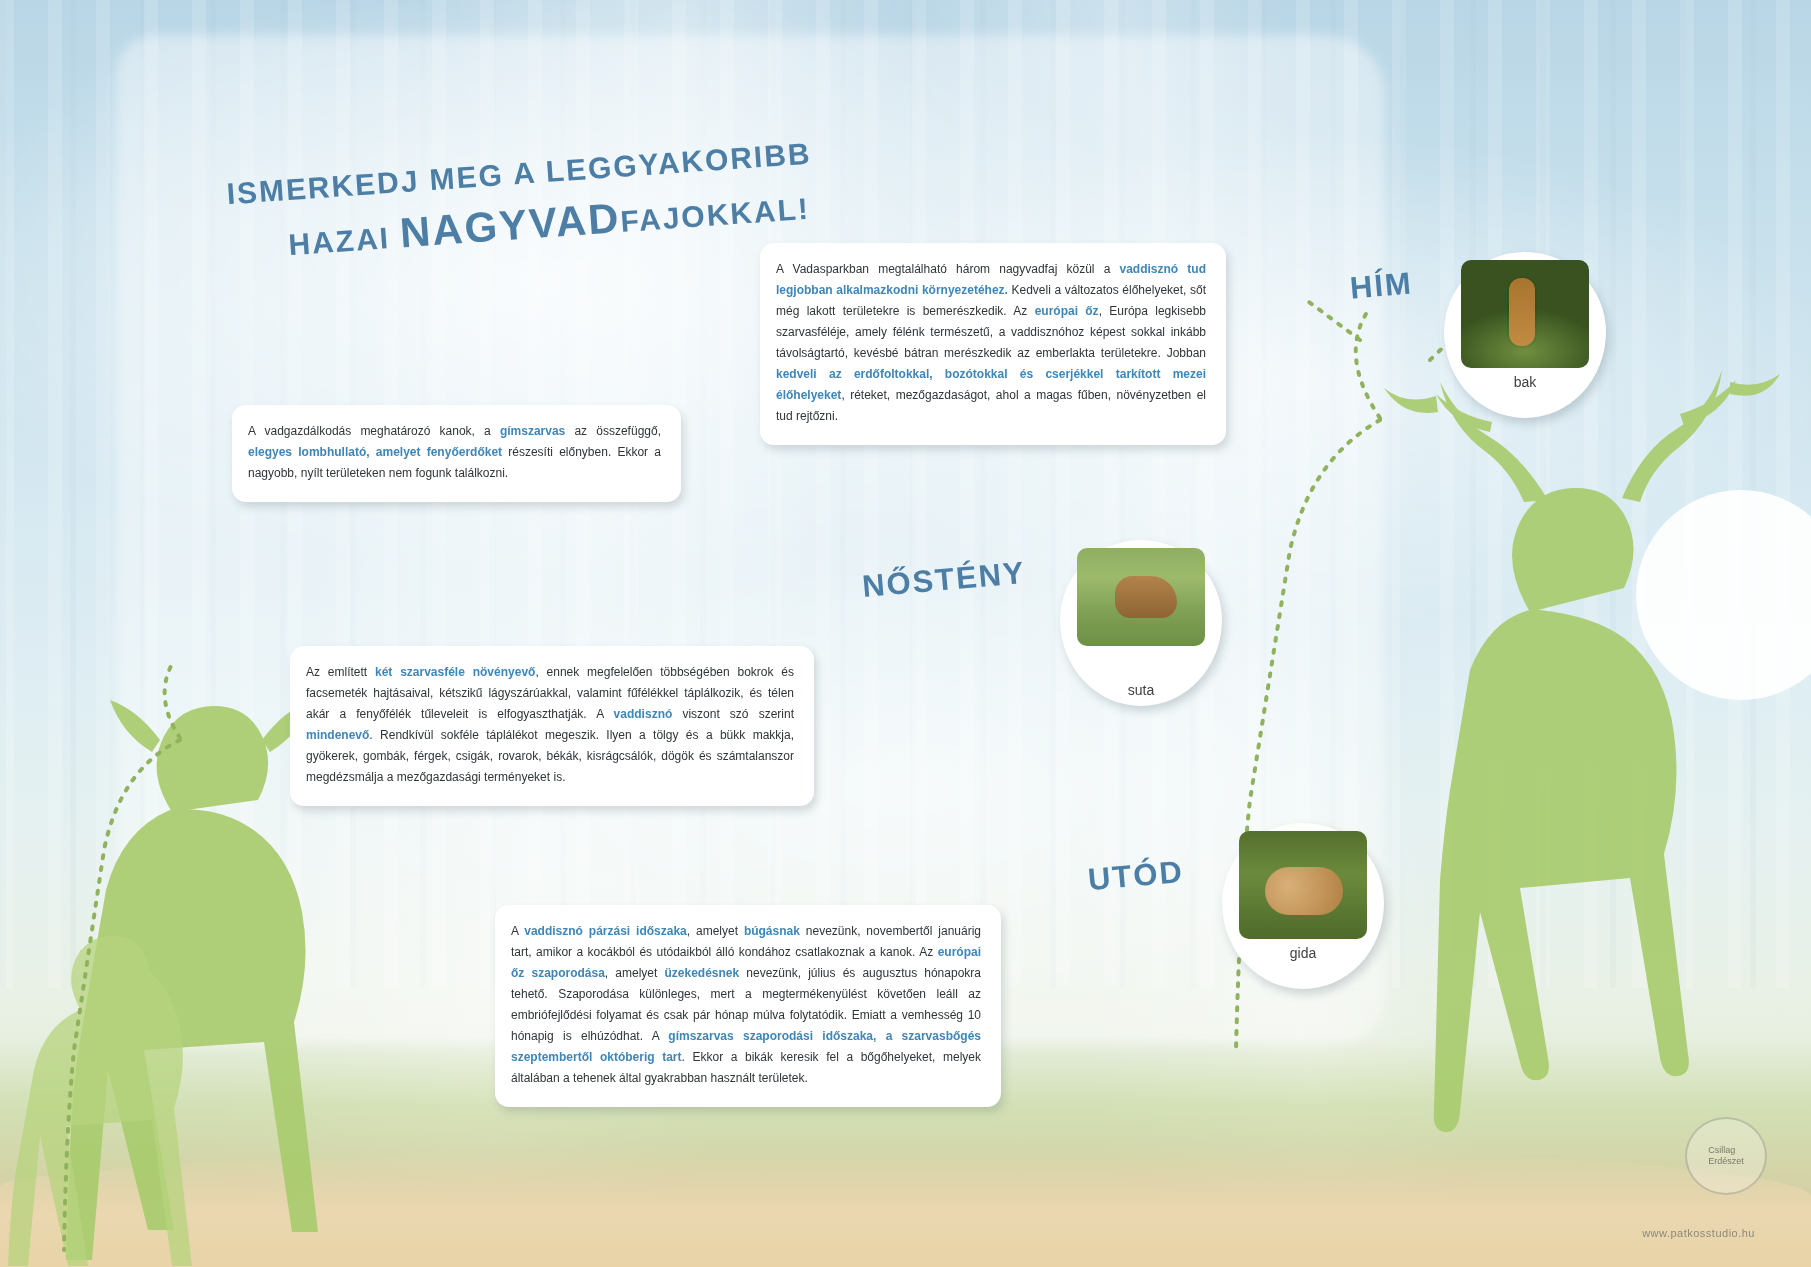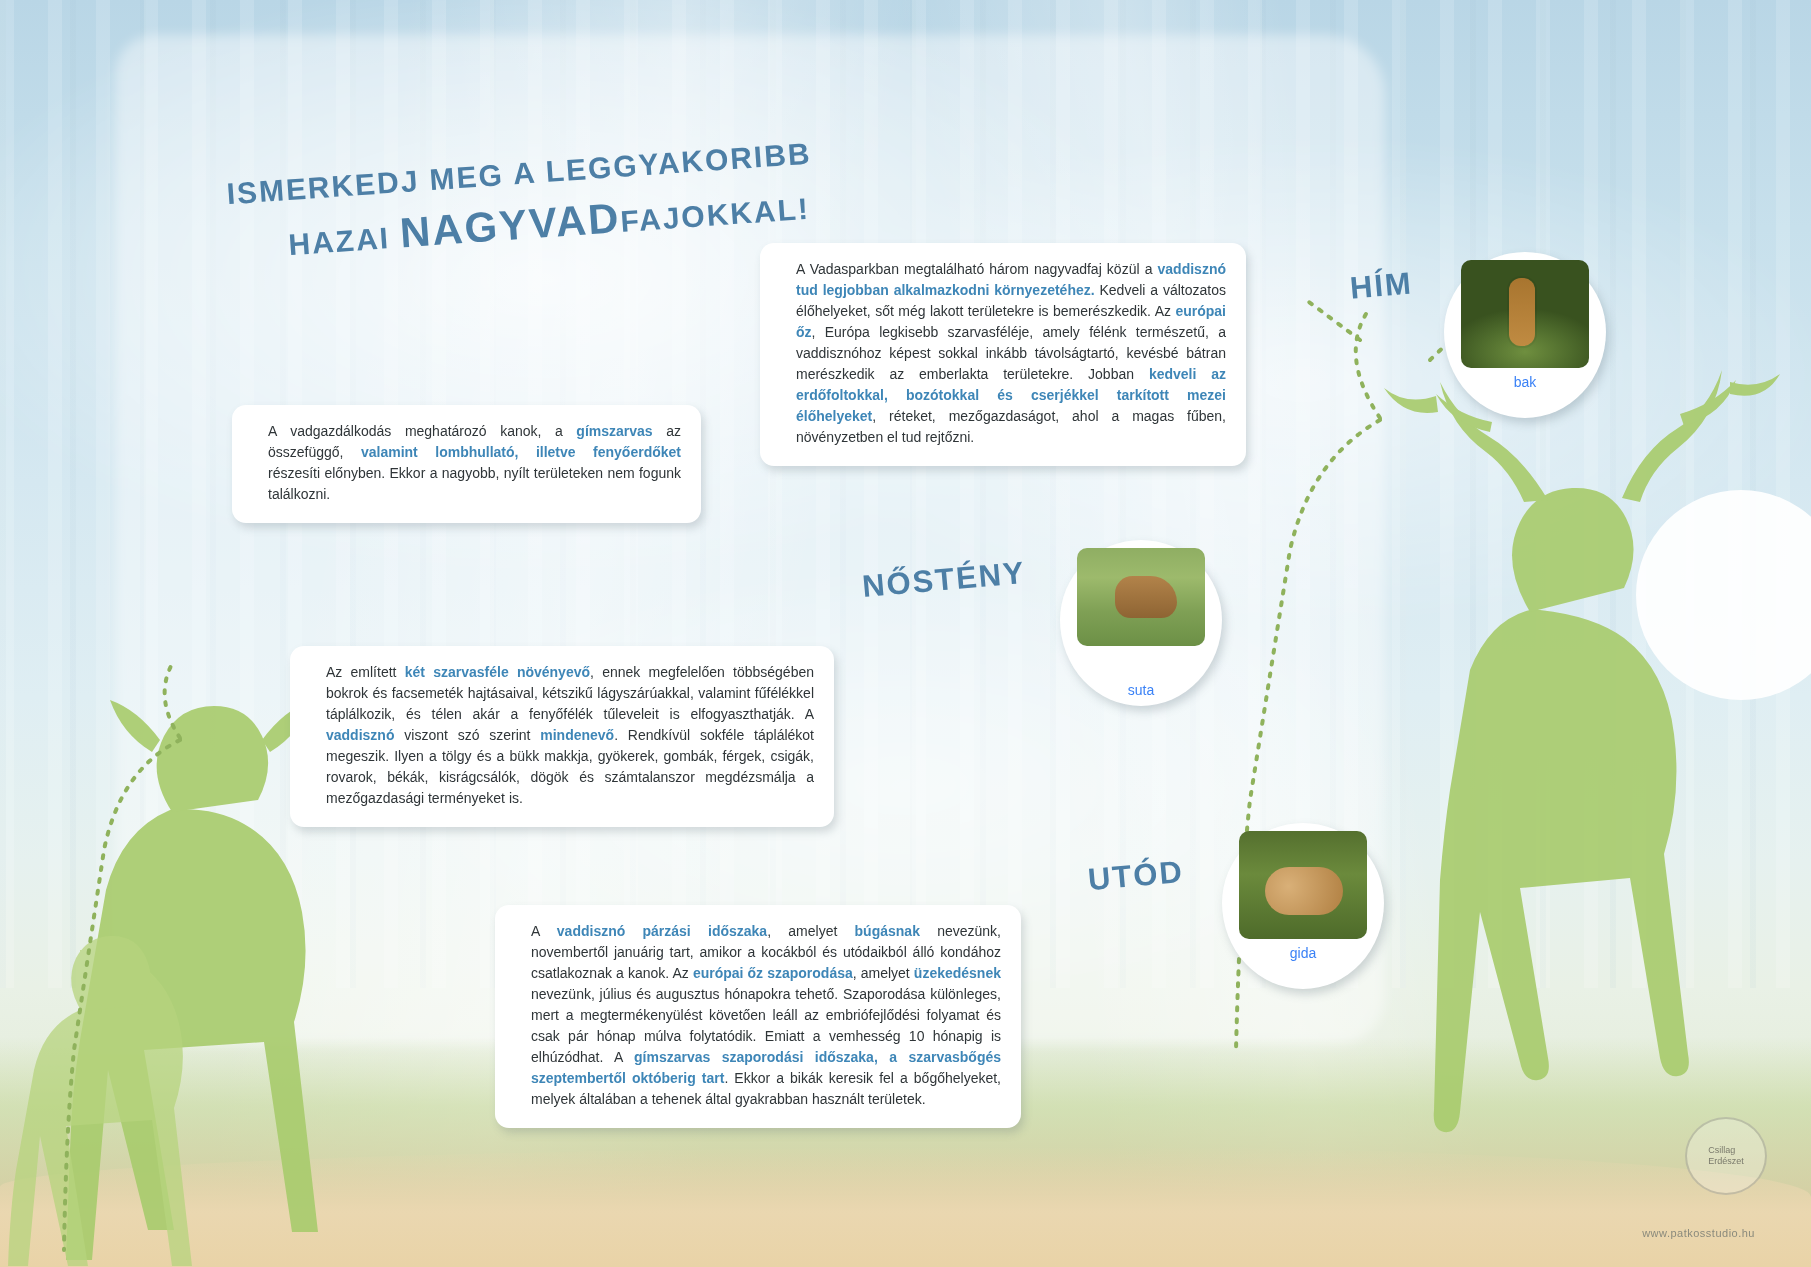--- a/index.html
+++ b/index.html
@@ -68,40 +68,40 @@
     letter-spacing:2px;
   }
   .headline .l1{font-size:30px;font-weight:bold;display:block;}
   .headline .l2{font-size:30px;font-weight:bold;display:block;margin-top:10px;margin-left:58px;}
   .headline .big{font-size:42px;}
 
   
   .bubble{
     position:absolute;background:#ffffff;border-radius:14px;
     box-shadow:3px 5px 9px rgba(80,100,110,.22);
-    padding:16px 20px 18px 36px;
-    color:#2f3538;font-size:14px;line-height:21px;text-align:justify;
+    padding:16px 20px 18px 16px;
+    color:#2f3538;font-size:12px;line-height:21px;text-align:justify;
   }
   .bubble p{margin:0;}
   .hl{color:#3e86b7;font-weight:bold;}
 
   #b-wild{left:232px;top:405px;width:413px;}
   #b-intro{left:760px;top:243px;width:430px;}
   #b-food{left:290px;top:646px;width:488px;}
   #b-repro{left:495px;top:905px;width:470px;}
 
   
   .card{
     position:absolute;background:#fff;border-radius:50% 50% 50% 50%/48% 48% 52% 52%;
     box-shadow:3px 5px 10px rgba(80,100,110,.25);
     width:146px;height:150px;padding:8px;
     display:flex;flex-direction:column;align-items:center;justify-content:flex-start;
   }
   .card .ph{width:128px;height:108px;border-radius:10px;overflow:hidden;position:relative;}
-  .card .cap{font-size:14px;color:#3b82f6;margin-top:6px;}
+  .card .cap{font-size:14px;color:#404040;margin-top:6px;}
   #c-him{left:1444px;top:252px;}
   #c-nos{left:1060px;top:540px;gap:30px;}
   #c-utod{left:1222px;top:823px;}
 
   .lbl{
     position:absolute;color:#4d7fa6;font-size:31px;font-weight:bold;letter-spacing:2px;
     transform:rotate(-5deg);
   }
   #l-him{left:1350px;top:268px;}
   #l-nos{left:862px;top:562px;}
@@ -193,21 +193,21 @@
   <path d="M120 80 q-60 30 -76 110 l-30 200 q-8 80 -10 200"></path>
   <path d="M120 78 q-26 -40 -8 -74"></path>
 </svg>
 
 <div class="headline">
   <span class="l1">ISMERKEDJ MEG A LEGGYAKORIBB</span>
   <span class="l2"><span>HAZAI </span><span class="big">NAGYVAD</span><span>FAJOKKAL!</span></span>
 </div>
 
 <div class="bubble" id="b-wild">
-  <p><span>A vadgazdálkodás meghatározó kanok, a </span><span class="hl">gímszarvas</span><span> az összefüggő, </span><span class="hl">valamint lombhullató, illetve fenyőerdőket</span><span> részesíti előnyben. Ekkor a nagyobb, nyílt területeken nem fogunk találkozni.</span></p>
+  <p><span>A vadgazdálkodás meghatározó kanok, a </span><span class="hl">gímszarvas</span><span> az összefüggő, </span><span class="hl">elegyes lombhullató, amelyet fenyőerdőket</span><span> részesíti előnyben. Ekkor a nagyobb, nyílt területeken nem fogunk találkozni.</span></p>
 </div>
 <div class="bubble" id="b-intro">
   <p><span>A Vadasparkban megtalálható három nagyvadfaj közül a </span><span class="hl">vaddisznó tud legjobban alkalmazkodni környezetéhez.</span><span> Kedveli a változatos élőhelyeket, sőt még lakott területekre is bemerészkedik. Az </span><span class="hl">európai őz</span><span>, Európa legkisebb szarvasféléje, amely félénk természetű, a vaddisznóhoz képest sokkal inkább távolságtartó, kevésbé bátran merészkedik az emberlakta területekre. Jobban </span><span class="hl">kedveli az erdőfoltokkal, bozótokkal és cserjékkel tarkított mezei élőhelyeket</span><span>, réteket, mezőgazdaságot, ahol a magas fűben, növényzetben el tud rejtőzni.</span></p>
 </div>
 <div class="bubble" id="b-food">
   <p><span>Az említett </span><span class="hl">két szarvasféle növényevő</span><span>, ennek megfelelően többségében bokrok és facsemeték hajtásaival, kétszikű lágyszárúakkal, valamint fűfélékkel táplálkozik, és télen akár a fenyőfélék tűleveleit is elfogyaszthatják. A </span><span class="hl">vaddisznó</span><span> viszont szó szerint </span><span class="hl">mindenevő</span><span>. Rendkívül sokféle táplálékot megeszik. Ilyen a tölgy és a bükk makkja, gyökerek, gombák, férgek, csigák, rovarok, békák, kisrágcsálók, dögök és számtalanszor megdézsmálja a mezőgazdasági terményeket is.</span></p>
 </div>
 <div class="bubble" id="b-repro">
   <p><span>A </span><span class="hl">vaddisznó párzási időszaka</span><span>, amelyet </span><span class="hl">búgásnak</span><span> nevezünk, novembertől januárig tart, amikor a kocákból és utódaikból álló kondához csatlakoznak a kanok. Az </span><span class="hl">európai őz szaporodása</span><span>, amelyet </span><span class="hl">üzekedésnek</span><span> nevezünk, július és augusztus hónapokra tehető. Szaporodása különleges, mert a megtermékenyülést követően leáll az embriófejlődési folyamat és csak pár hónap múlva folytatódik. Emiatt a vemhesség 10 hónapig is elhúzódhat. A </span><span class="hl">gímszarvas szaporodási időszaka, a szarvasbőgés szeptembertől októberig tart</span><span>. Ekkor a bikák keresik fel a bőgőhelyeket, melyek általában a tehenek által gyakrabban használt területek.</span></p>
 </div>

